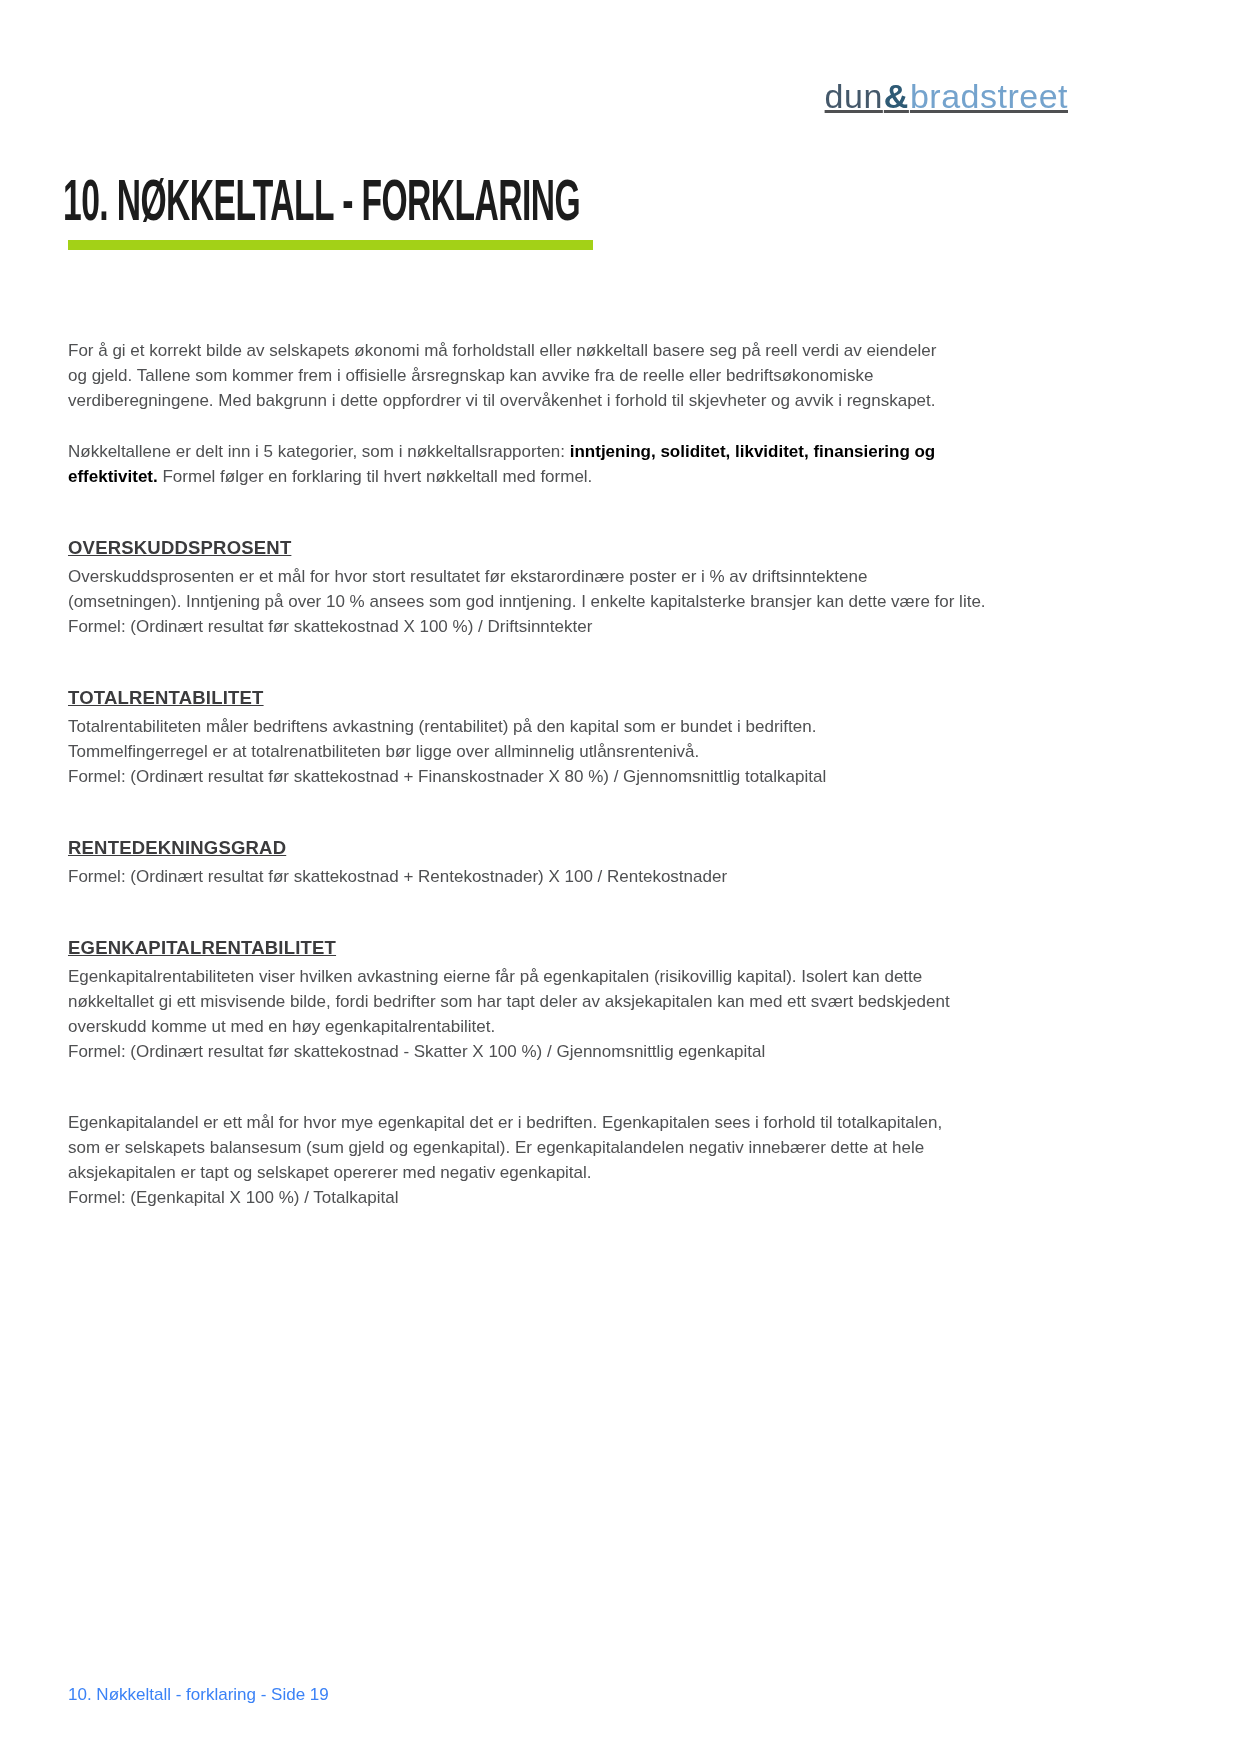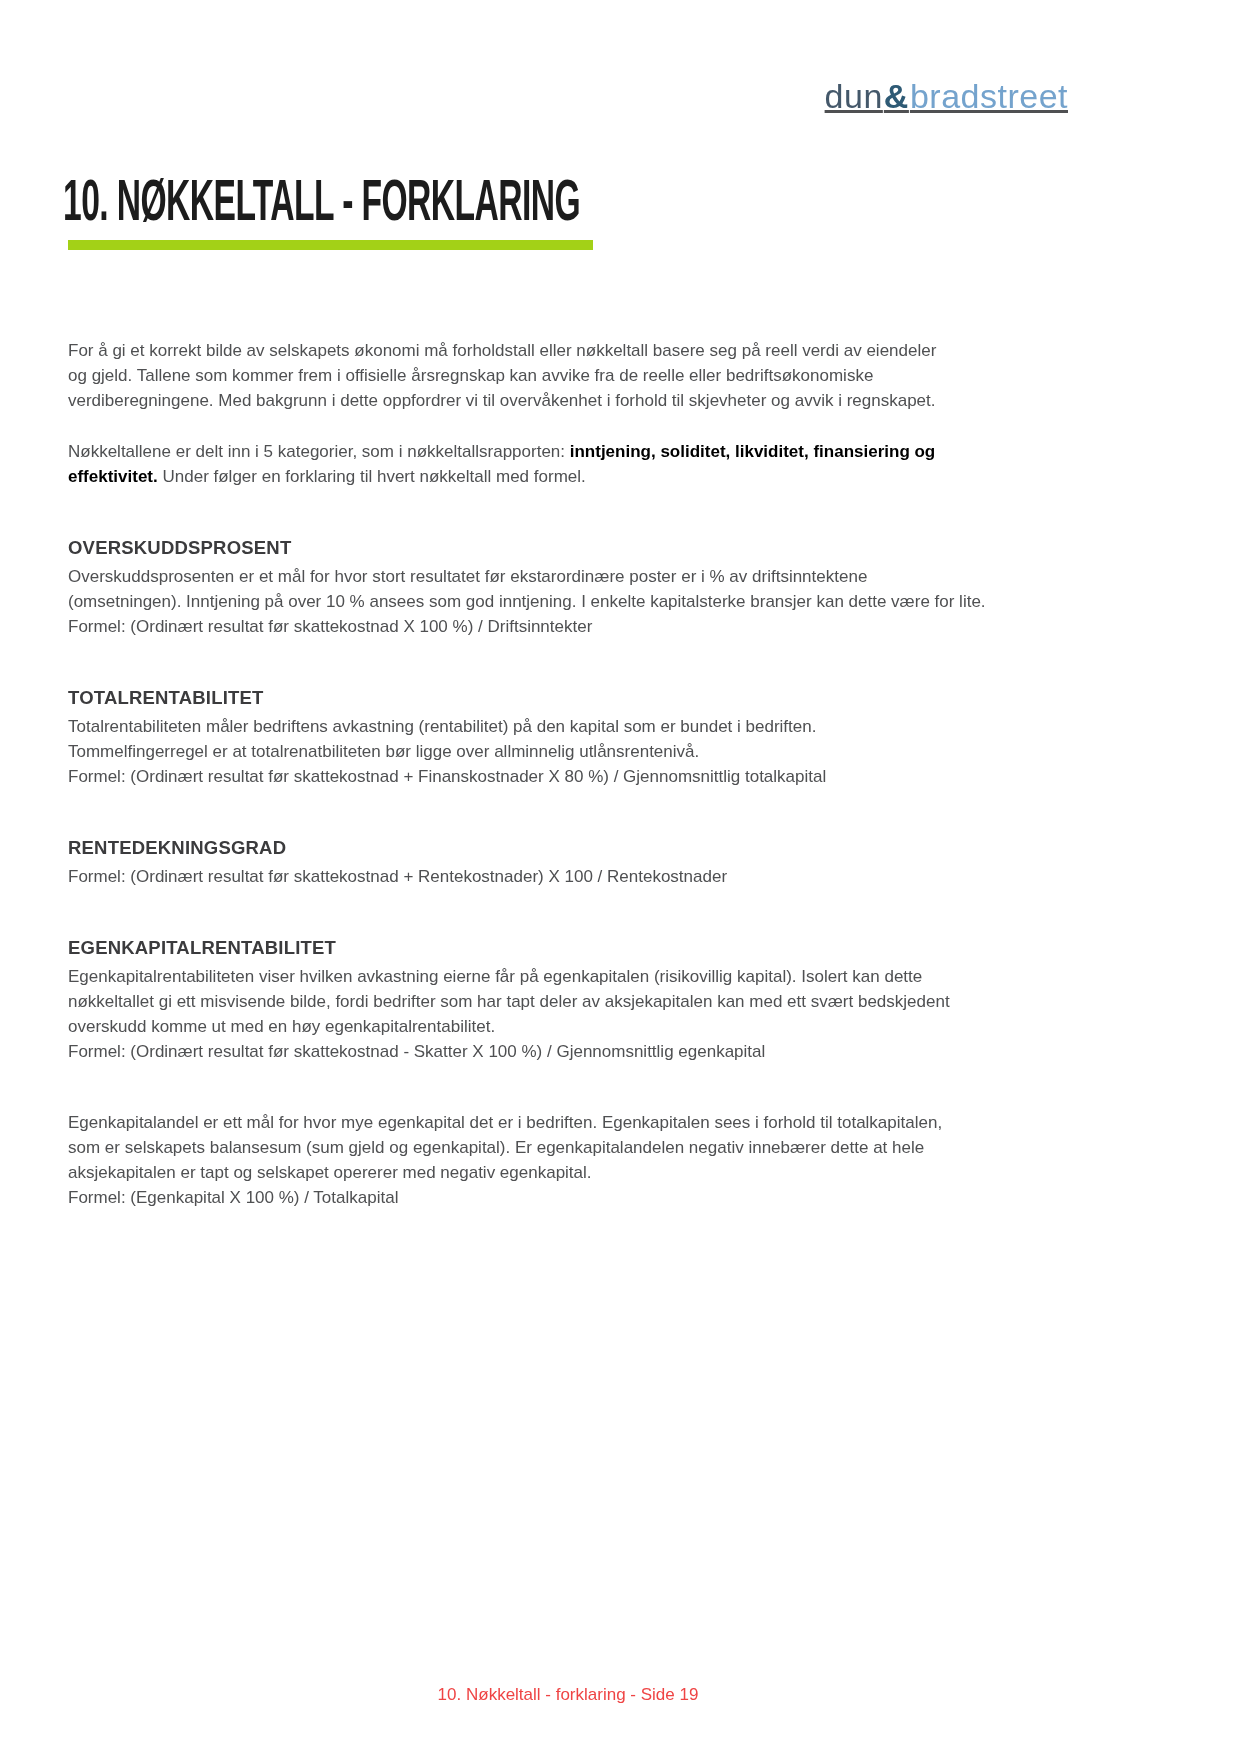--- a/index.html
+++ b/index.html
@@ -61,54 +61,55 @@
 
   
   section.kpi { margin-top: 46px; }
   section.kpi h2 {
     margin: 0 0 4px 0;
     font-size: 18.5px;
     line-height: 25px;
     font-weight: 700;
     letter-spacing: 0.2px;
     color: #3b3b3d;
+    text-decoration: underline;
   }
   .formula {
     text-underline-offset: 3px;
   }
 
   
   .page-footer {
     position: absolute;
     left: 68px;
     top: 1682px;
     width: 1000px;
-    text-align: center;
+    text-align: left;
     font-size: 17px;
     line-height: 25px;
-    color: #ef4444;
+    color: #3b82f6;
   }
 </style>
 </head>
 <body>
 
 <div class="content">
 
   <div class="logo-row">
     <span class="logo-dun">dun</span><span class="logo-amp">&amp;</span><span class="logo-bradstreet">bradstreet</span>
   </div>
 
   <h1 class="page-title">10. NØKKELTALL - FORKLARING</h1>
   <div class="green-bar"></div>
 
   <p class="intro-p1 prewrap">For å gi et korrekt bilde av selskapets økonomi må forholdstall eller nøkkeltall basere seg på reell verdi av eiendeler
 og gjeld. Tallene som kommer frem i offisielle årsregnskap kan avvike fra de reelle eller bedriftsøkonomiske
 verdiberegningene. Med bakgrunn i dette oppfordrer vi til overvåkenhet i forhold til skjevheter og avvik i regnskapet.</p>
 
-  <p class="intro-p2"><span>Nøkkeltallene er delt inn i 5 kategorier, som i nøkkeltallsrapporten: </span><b>inntjening, soliditet, likviditet, finansiering og</b><br><b>effektivitet.</b> <span>Under følger en forklaring til hvert nøkkeltall med formel.</span></p>
+  <p class="intro-p2"><span>Nøkkeltallene er delt inn i 5 kategorier, som i nøkkeltallsrapporten: </span><b>inntjening, soliditet, likviditet, finansiering og</b><br><b>effektivitet.</b> <span>Formel følger en forklaring til hvert nøkkeltall med formel.</span></p>
 
   <section class="kpi">
     <h2>OVERSKUDDSPROSENT</h2>
     <p class="prewrap">Overskuddsprosenten er et mål for hvor stort resultatet før ekstarordinære poster er i % av driftsinntektene
 (omsetningen). Inntjening på over 10 % ansees som god inntjening. I enkelte kapitalsterke bransjer kan dette være for lite.</p>
     <p class="formula">Formel: (Ordinært resultat før skattekostnad X 100 %) / Driftsinntekter</p>
   </section>
 
   <section class="kpi">
     <h2>TOTALRENTABILITET</h2>

